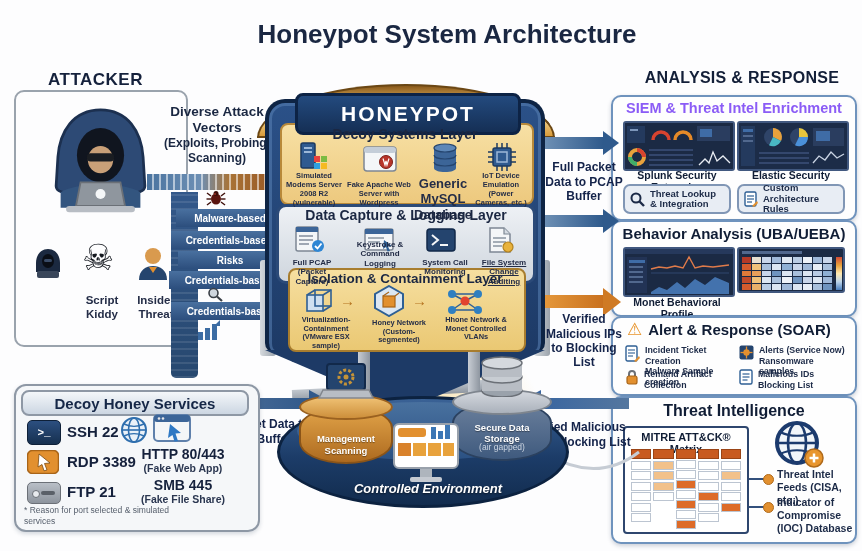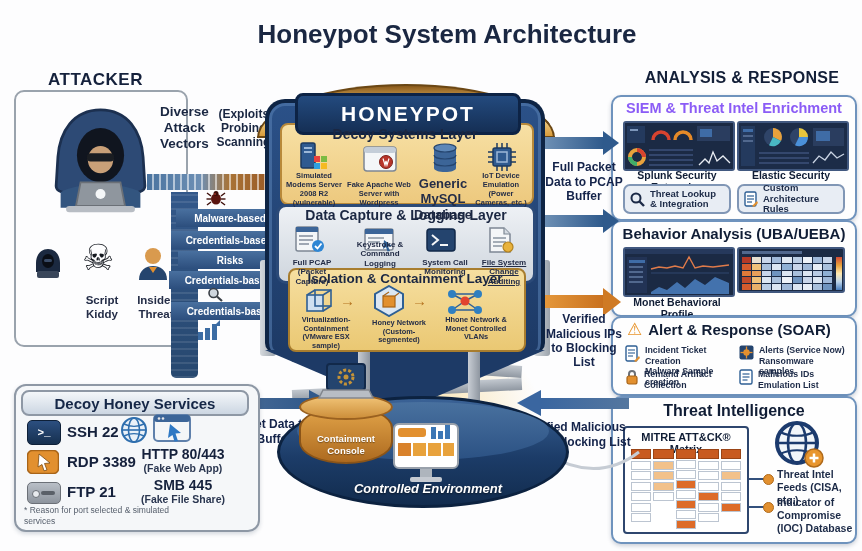--- a/index.html
+++ b/index.html
@@ -59,21 +59,21 @@
 
   <svg class="c" style="left:136px;top:246px;" width="34" height="36" viewBox="0 0 34 36">
     <circle cx="17" cy="10" r="8" fill="#d99a4e"></circle>
     <path d="M3,34 C3,24 10,20 17,20 C24,20 31,24 31,34 Z" fill="#25456e"></path>
     <path d="M13,21 L17,27 L21,21 Z" fill="#e2902f"></path>
   </svg>
 
   <div class="c item-label" style="left:74px;top:294px;width:56px;font-size:11.5px;">Script Kiddy</div>
   <div class="c item-label" style="left:128px;top:294px;width:56px;font-size:11.5px;">Insider Threat</div>
 
-  <div class="c ctr" style="left:156px;top:104px;width:122px;">
+  <div class="c ctr" style="left:156px;top:104px;width:122px;flex-direction:column;">
     <div class="b" style="font-size:13.5px;color:#1a2742;line-height:1.2;text-align:center;">Diverse Attack Vectors</div>
     <div class="b" style="font-size:12px;color:#1a2742;line-height:1.2;text-align:center;">(Exploits, Probing, Scanning)</div>
   </div>
 
   <div class="c" style="left:147px;top:174px;width:118px;height:16px;
               background:repeating-linear-gradient(90deg,transparent 0 5px,rgba(255,255,255,.55) 5px 7px),
               linear-gradient(90deg,#49739f,#6d8fb4 45%,#a97336 70%,#9c5d28);"></div>
   <div class="c" style="left:265px;top:165px;width:0;height:0;border-left:28px solid #9c5d28;border-top:17px solid transparent;border-bottom:17px solid transparent;"></div>
 
   <div class="c" style="left:171px;top:192px;width:27px;height:186px;border-radius:0 0 5px 5px;
@@ -266,29 +266,42 @@
   <div class="c item-label" style="left:364px;top:319px;width:70px;font-size:7.4px;z-index:5;">Honey Network (Custom-segmented)</div>
   <div class="c item-label" style="left:437px;top:316px;width:78px;font-size:7.4px;z-index:5;">Hhone Network &amp; Monet Controlled VLANs</div>
 
   <div class="c" style="left:277px;top:396px;width:292px;height:112px;border-radius:50%;
               background:linear-gradient(180deg,#3a6296 0%,#1c3c68 55%,#122c4e 100%);border:3px solid #0c2240;z-index:4;box-sizing:border-box;"></div>
   <div class="c" style="left:297px;top:402px;width:252px;height:58px;border-radius:50%;background:linear-gradient(#49719f,#2b5183);z-index:4;"></div>
 
   <div class="c" style="left:299px;top:404px;width:94px;height:64px;z-index:5;">
     <div style="position:absolute;left:0;top:2px;width:94px;height:58px;border-radius:47px/22px;background:linear-gradient(#e2a449,#ad6a1f);border:2px solid #8a5418;box-sizing:border-box;"></div>
     <div style="position:absolute;left:0;top:-10px;width:94px;height:26px;border-radius:50%;background:linear-gradient(#f2c578,#cd8f3b);border:2px solid #9a6120;box-sizing:border-box;"></div>
-    <div class="ctr b white" style="position:absolute;left:2px;top:24px;width:90px;height:34px;font-size:9.5px;line-height:1.25;text-shadow:0 1px 1px rgba(0,0,0,.4);">Containment Console</div>
+    <div class="ctr b white" style="position:absolute;left:2px;top:24px;width:90px;height:34px;font-size:9.5px;line-height:1.25;text-shadow:0 1px 1px rgba(0,0,0,.4);">Management Scanning</div>
     <svg style="position:absolute;left:18px;top:-42px;" width="58" height="42" viewBox="0 0 58 42">
       <rect x="10" y="2" width="38" height="26" rx="3" fill="#24446e" stroke="#12294a" stroke-width="2"></rect>
       <circle cx="29" cy="15" r="7" fill="none" stroke="#c59338" stroke-width="3" stroke-dasharray="3 2"></circle>
       <circle cx="29" cy="15" r="2.5" fill="#c59338"></circle>
       <path d="M6,28 L52,28 L56,36 L2,36 Z" fill="#b8bdc4" stroke="#82878e" stroke-width="1.5"></path>
     </svg>
   </div>
 
+  <div class="c" style="left:452px;top:399px;width:100px;height:66px;z-index:5;">
+    <div style="position:absolute;left:0;top:2px;width:100px;height:60px;border-radius:50px/22px;background:linear-gradient(#6a7f9c,#3f5a7e);border:2px solid #2b415f;box-sizing:border-box;"></div>
+    <div style="position:absolute;left:0;top:-10px;width:100px;height:26px;border-radius:50%;background:linear-gradient(#d5d9df,#aab1bb);border:2px solid #7e858e;box-sizing:border-box;"></div>
+    <div class="ctr b white" style="position:absolute;left:4px;top:24px;width:92px;height:20px;font-size:9.5px;line-height:1.2;text-shadow:0 1px 1px rgba(0,0,0,.4);">Secure Data Storage</div>
+    <div class="ctr" style="position:absolute;left:4px;top:42px;width:92px;height:12px;font-size:8.5px;color:#cdd6e2;">(air gapped)</div>
+    <svg style="position:absolute;left:26px;top:-48px;" width="48" height="46" viewBox="0 0 48 46">
+      <ellipse cx="24" cy="40" rx="20" ry="6" fill="#9aa2ab" stroke="#6b7077" stroke-width="1.5"></ellipse>
+      <rect x="4" y="26" width="40" height="14" fill="#b8bdc4"></rect>
+      <ellipse cx="24" cy="26" rx="20" ry="6" fill="#c8cdd3" stroke="#6b7077" stroke-width="1.5"></ellipse>
+      <rect x="4" y="12" width="40" height="14" fill="#b8bdc4"></rect>
+      <ellipse cx="24" cy="12" rx="20" ry="6" fill="#d5d9de" stroke="#6b7077" stroke-width="1.5"></ellipse>
+    </svg>
+  </div>
 
   <div class="c" style="left:393px;top:423px;width:66px;height:62px;z-index:6;">
     <div style="position:absolute;left:0;top:0;width:66px;height:46px;background:#fff;border:2px solid #99a1ab;border-radius:6px;box-sizing:border-box;"></div>
     <div style="position:absolute;left:5px;top:5px;width:28px;height:9px;border-radius:3px;background:#e2902f;"></div>
     <div style="position:absolute;left:38px;top:4px;width:5px;height:12px;background:#3b76b5;align-self:flex-end;"></div>
     <div style="position:absolute;left:45px;top:8px;width:5px;height:8px;background:#3b76b5;"></div>
     <div style="position:absolute;left:52px;top:2px;width:5px;height:14px;background:#3b76b5;"></div>
     <div style="position:absolute;left:5px;top:20px;width:13px;height:13px;background:#d9822b;"></div>
     <div style="position:absolute;left:20px;top:20px;width:13px;height:13px;background:#e8a23c;"></div>
     <div style="position:absolute;left:35px;top:20px;width:13px;height:13px;background:#e8a23c;"></div>
@@ -563,21 +576,21 @@
       <svg width="14" height="16" viewBox="0 0 14 16" style="flex:none;">
         <rect x="1" y="1" width="12" height="14" rx="1.5" fill="#fff" stroke="#2e5f94" stroke-width="1.4"></rect>
         <g stroke="#2e5f94" stroke-width="1.2">
             <line x1="3.5" y1="5" x2="10.5" y2="5"></line>
             <line x1="3.5" y1="8" x2="10.5" y2="8"></line>
             <line x1="3.5" y1="11" x2="8.5" y2="11"></line>
           </g>
       </svg>
       <div class="soar-txt">
         <div>Malicious IDs</div>
-        <div>Emulation List</div>
+        <div>Blocking List</div>
       </div>
     </div>
   </div>
 
   <div class="c box-r" style="left:611px;top:396px;width:242px;height:144px;">
     <div class="ctr b" style="position:absolute;left:0;top:4px;width:242px;font-size:16px;color:#101d35;">Threat Intelligence</div>
 
     <div style="position:absolute;left:10px;top:28px;width:126px;height:108px;background:#fff;border:2px solid #2e466e;border-radius:4px;box-sizing:border-box;">
       <div class="ctr b" style="position:absolute;left:0;top:3px;width:122px;font-size:11px;color:#101d35;text-align:center;">MITRE ATT&amp;CK® Matrix</div>
       <div class="mgrid" id="mitre-grid" style="position:absolute;left:6px;top:21px;width:110px;height:80px;">

